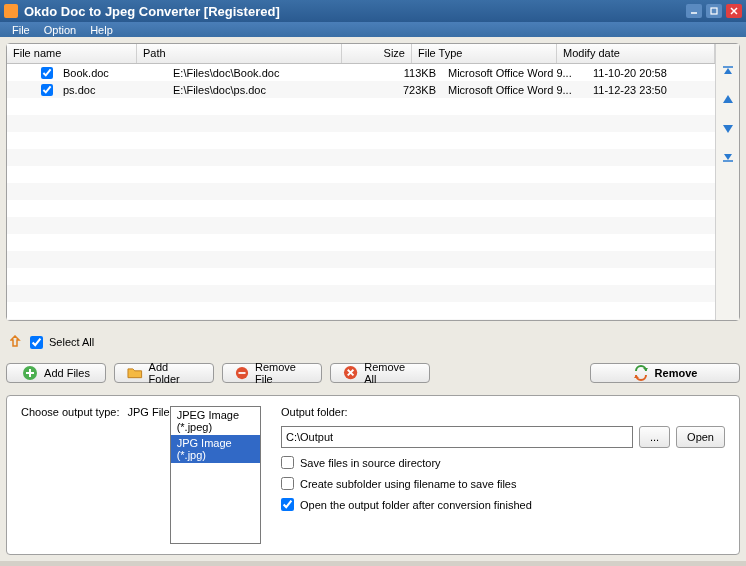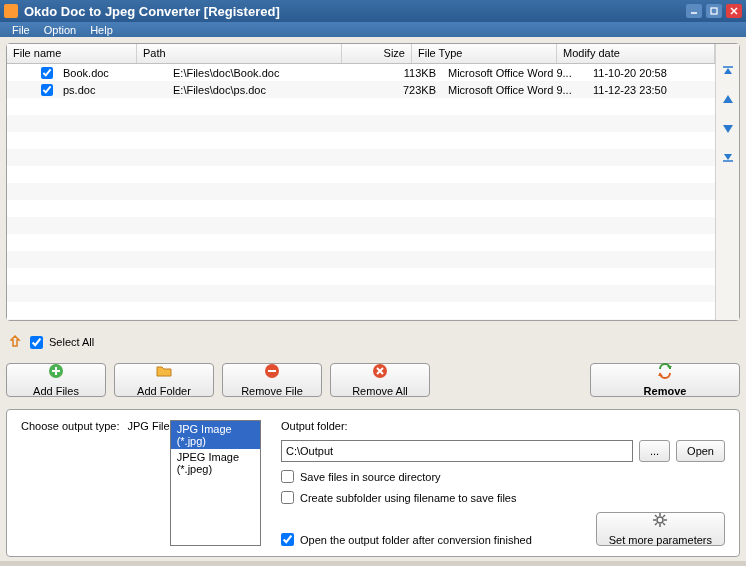--- a/index.html
+++ b/index.html
@@ -38,21 +38,21 @@
 .filerow input[type=checkbox] { width: 12px; height: 12px; }
 
 .sidearrows { width: 24px; display: flex; flex-direction: column; align-items: center; padding-top: 20px; gap: 12px; background: #f4f3ef; border-left: 1px solid #d0d0d0; }
 .arrow-btn { width: 16px; height: 16px; cursor: pointer; display: flex; align-items: center; justify-content: center; }
 .arrow-btn svg { width: 14px; height: 14px; }
 
 .selectall-row { display: flex; align-items: center; gap: 6px; padding: 2px 4px; }
 .up-icon { width: 14px; height: 14px; }
 
 .button-row { display: flex; gap: 8px; }
-.btn { background: linear-gradient(#fdfdfd, #e8e8e8); border: 1px solid #9a9a9a; border-radius: 4px; height: 34px; display: flex; align-items: center; justify-content: center; gap: 6px; cursor: pointer; padding: 0 12px; flex-direction: column; }
+.btn { background: linear-gradient(#fdfdfd, #e8e8e8); border: 1px solid #9a9a9a; border-radius: 4px; height: 20px; display: flex; align-items: center; justify-content: center; gap: 6px; cursor: pointer; padding: 0 12px; }
 .btn.wide { width: 100px; }
 .btn-icon { width: 16px; height: 16px; display: flex; align-items: center; justify-content: center; }
 .btn-convert { width: 150px; font-weight: bold; }
 .spacer { flex: 1; }
 
 .bottom-panel { flex: 1; display: flex; gap: 20px; padding: 10px 14px; }
 .output-type-section { width: 240px; display: flex; flex-direction: row; }
 .output-type-label { display: flex; gap: 8px; margin-bottom: 6px; }
 .output-list { flex: 1; border: 1px solid #7a7a7a; background: #fff; overflow: auto; }
 .output-list-item { padding: 2px 6px; cursor: pointer; }
@@ -217,22 +217,22 @@
     </div>
   </div>
 
   <div class="panel bottom-panel">
     <div class="output-type-section">
       <div class="output-type-label">
         <span>Choose output type:</span>
         <span>JPG File</span>
       </div>
       <div class="output-list" id="output-list">
+          <div class="output-list-item">JPEG Image (*.jpeg)</div>
           <div class="output-list-item selected">JPG Image (*.jpg)</div>
-          <div class="output-list-item">JPEG Image (*.jpeg)</div>
         </div>
     </div>
 
     <div class="output-folder-section">
       <div>Output folder:</div>
       <div class="folder-row">
         <input type="text" value="C:\Output" style="">
         <div class="small-btn">...</div>
         <div class="small-btn">Open</div>
       </div>
@@ -242,35 +242,17 @@
       </div>
       <div class="check-row">
         <input type="checkbox" style="">
         <span>Create subfolder using filename to save files</span>
       </div>
       <div class="last-row">
         <div class="check-row">
           <input type="checkbox" checked="" style="">
           <span>Open the output folder after conversion finished</span>
         </div>
-        <div class="btn">
-          <span class="btn-icon">
-              <svg viewBox="0 0 16 16">
-                <circle cx="8" cy="8" r="3" fill="none" stroke="#666" stroke-width="1.5"></circle>
-                <g stroke="#666" stroke-width="1.5">
-                  <line x1="8" y1="1" x2="8" y2="4"></line>
-                  <line x1="8" y1="12" x2="8" y2="15"></line>
-                  <line x1="1" y1="8" x2="4" y2="8"></line>
-                  <line x1="12" y1="8" x2="15" y2="8"></line>
-                  <line x1="3" y1="3" x2="5" y2="5"></line>
-                  <line x1="11" y1="11" x2="13" y2="13"></line>
-                  <line x1="13" y1="3" x2="11" y2="5"></line>
-                  <line x1="5" y1="11" x2="3" y2="13"></line>
-                </g>
-              </svg>
-            </span>
-          <span>Set more parameters</span>
-        </div>
       </div>
     </div>
   </div>
 
 </div>
 
 </body></html>

